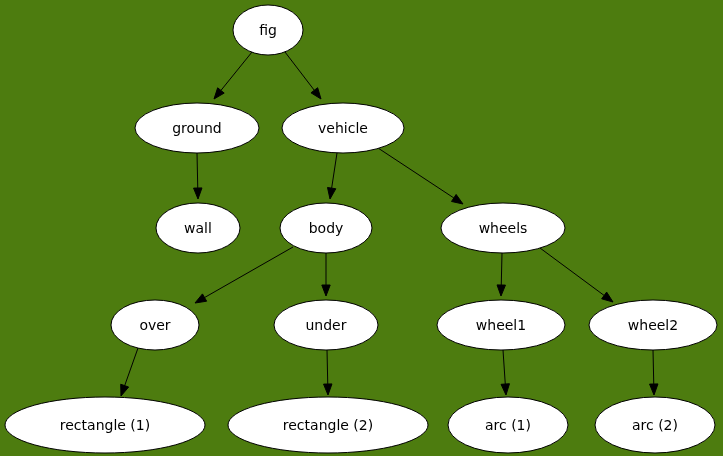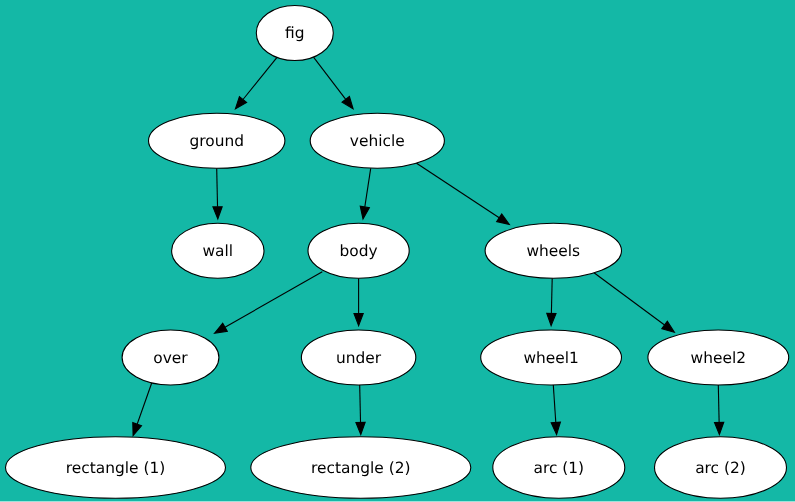--- a/index.html
+++ b/index.html
@@ -10,21 +10,21 @@
   body {
     width: 723px;
     height: 456px;
     font-family: "DejaVu Sans", sans-serif;
     overflow: hidden;
   }
   #graph-root {
     position: relative;
     width: 723px;
     height: 456px;
-    background: #14b8a6;
+    background: #4d7c0f;
   }
   svg.graph-canvas {
     position: absolute;
     top: 0;
     left: 0;
     width: 723px;
     height: 456px;
     display: block;
   }
   .node-ellipse {

